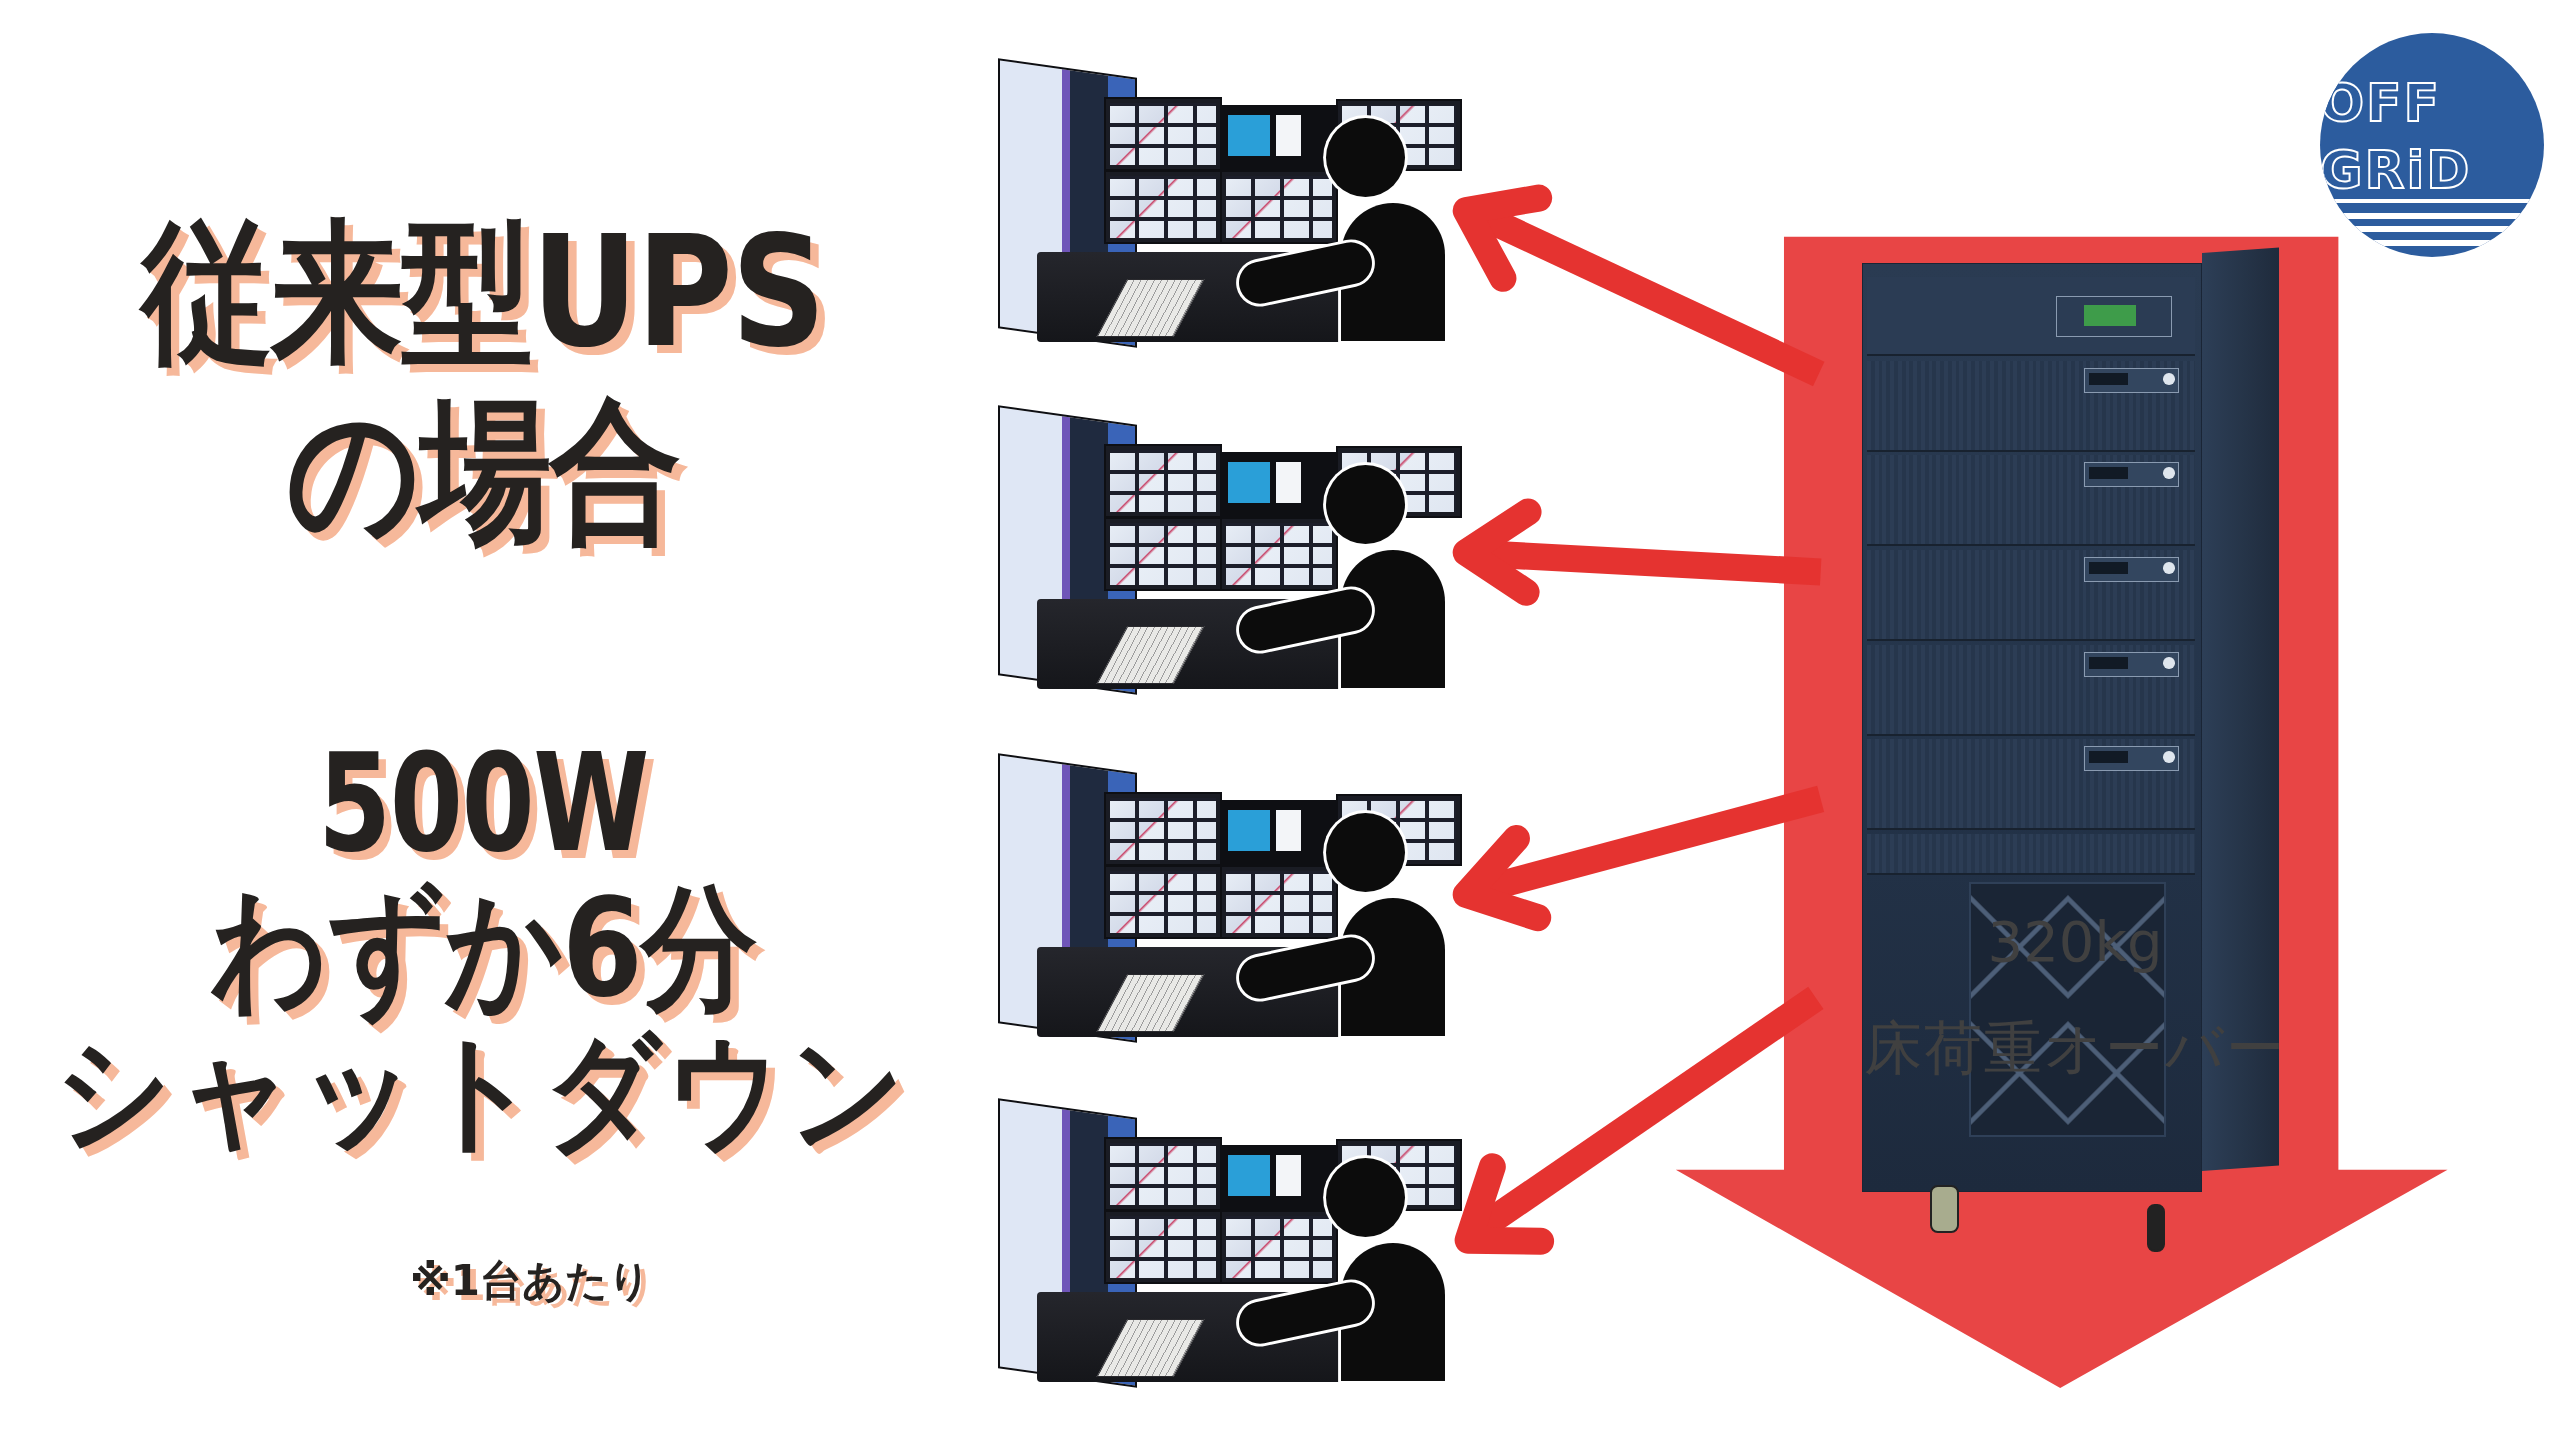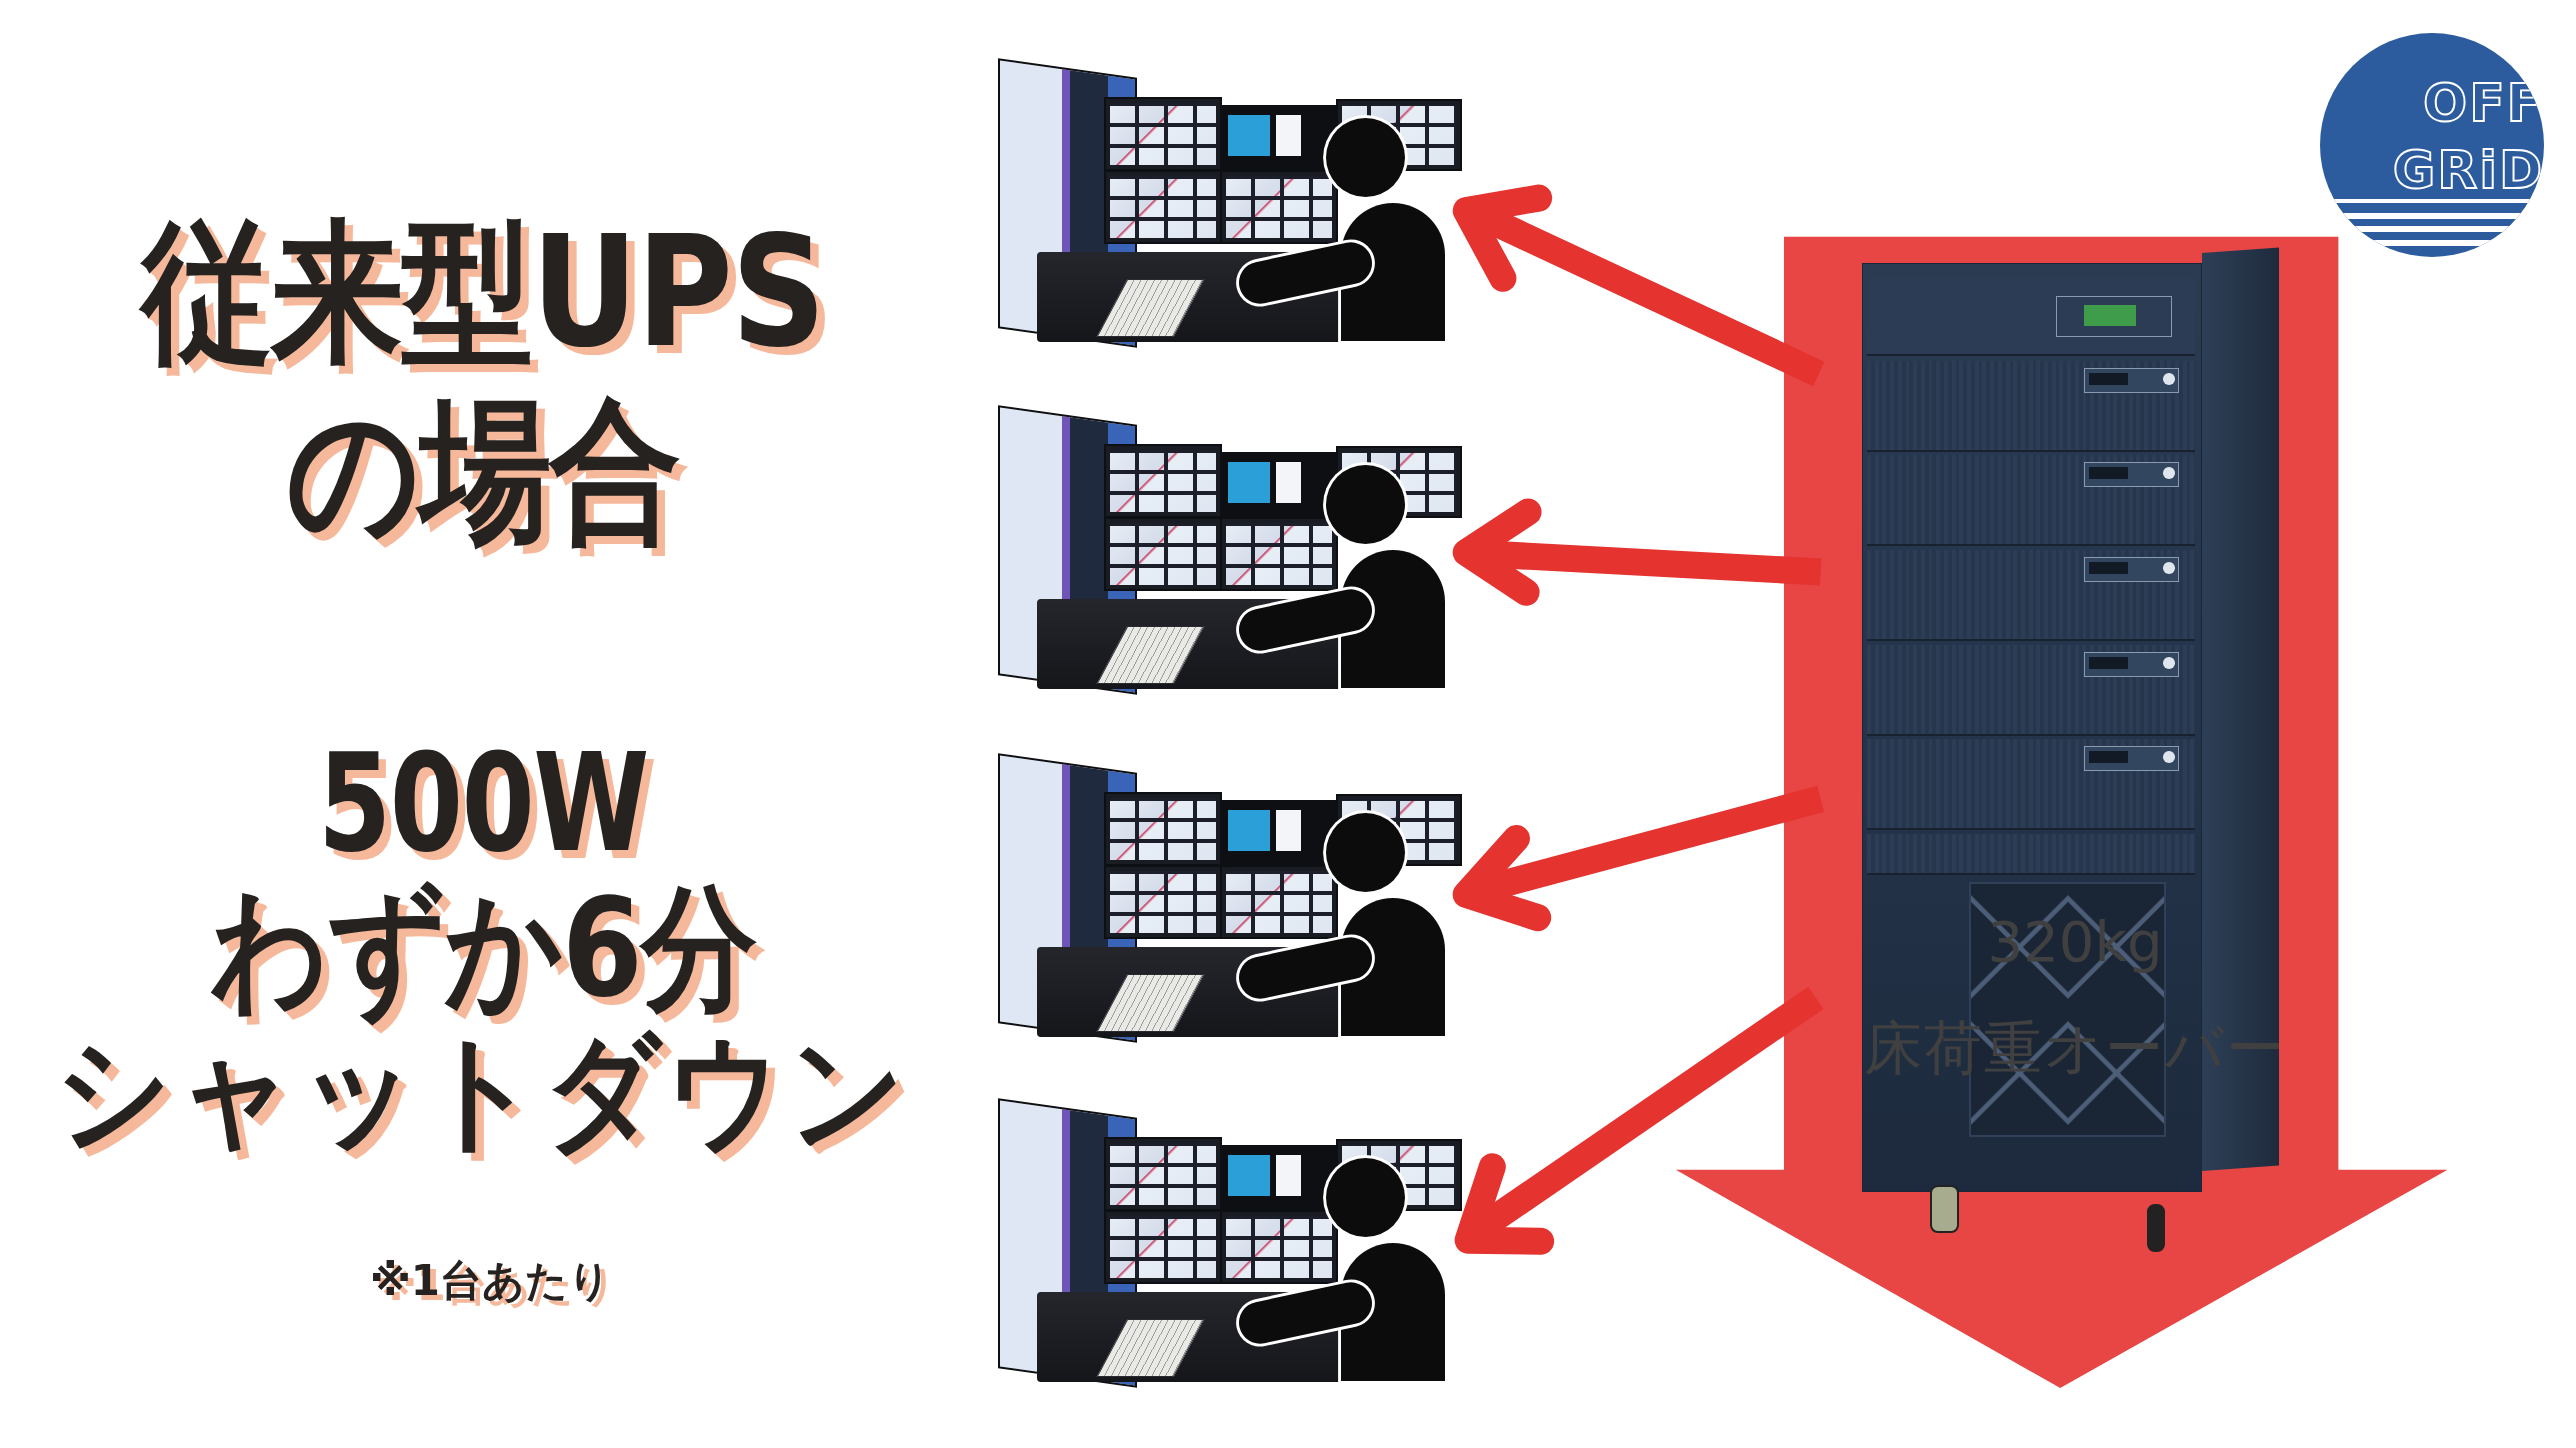--- a/index.html
+++ b/index.html
@@ -11,21 +11,21 @@
               color: #252220; font-family: "DejaVu Sans", sans-serif; font-weight: 700;
               text-shadow: 9.7px 7.7px 0 #f6b89a; letter-spacing: -1.9px; white-space: nowrap;
               transform: scaleX(0.86); transform-origin: 483px 50%; }
   .h1a { top: 205px; font-size: 153px; line-height: 174px; }
   .h1b { top: 384px; font-size: 153px; line-height: 174px; }
   .h2a { top: 726px; font-size: 135px; line-height: 155px; transform: scaleX(0.78); }
   .h2b { top: 871px; font-size: 135px; line-height: 155px; }
   .h2c { top: 1014px; font-size: 127px; line-height: 155px; letter-spacing: 5.8px; transform: scaleX(0.9); }
   .note { position: absolute; top: 1254px; left: 0; width: 981px; text-align: center;
           font-size: 42px; line-height: 54px; font-weight: 700; color: #252220;
-          text-shadow: 5.8px 4.8px 0 #f6b89a; }
+          text-shadow: 5.8px 4.8px 0 #f6b89a; padding-left: 40px; }
 
   
   .ws { position: absolute; left: 998px; width: 460px; height: 273px; }
   .ws .monitor { position: absolute; background: #1a1c24; border: 2.9px solid #0e0f13; }
   .ws .screen-grid { position: absolute; inset: 3.9px;
         background:
           repeating-linear-gradient(90deg, transparent 0 25px, #1c1e2a 25px 29px),
           repeating-linear-gradient(0deg, transparent 0 17.4px, #1c1e2a 17.4px 21px),
           linear-gradient(135deg, #e8eef6 0%, #d5dcea 40%, #c9466a 41%, #e8eef6 43%, #dfe6f1 100%); }
   .ws .left-mon { left: 0; top: 0; width: 135px; height: 266px; transform: skewY(8deg);
@@ -77,21 +77,21 @@
   .wheel { position: absolute; width: 25px; height: 44px; background: #a8ac8e; border: 2.9px solid #222; border-radius: 7.7px; }
 
   .weight-text { position: absolute; left: 1795px; width: 560px; text-align: center; color: #404040;
         font-family: "DejaVu Sans", sans-serif; font-weight: 400; }
   .weight-kg { top: 908px; font-size: 56px; line-height: 68px; }
   .weight-label { top: 1012px; font-size: 58px; line-height: 73px; letter-spacing: 1.9px; }
 
   
   .logo { position: absolute; left: 2320px; top: 33px; width: 224px; height: 224px; border-radius: 50%;
         background: #2c5c9e; overflow: hidden; }
-  .logo-text { position: absolute; left: 0; width: 224px; text-align: right; color: #2c5c9e;
+  .logo-text { position: absolute; left: 0; width: 224px; text-align: left; color: #2c5c9e;
         font-family: "DejaVu Sans", sans-serif; font-weight: 700; font-size: 52px; line-height: 58px;
         -webkit-text-stroke: 1.9px #ffffff; letter-spacing: 1.9px; }
   .logo-off { top: 41px; }
   .logo-grid { top: 108px; }
   .logo-line { position: absolute; height: 5.8px; background: #ffffff; }
 </style>
 </head>
 <body>
 
 <div class="headline h1a">従来型UPS</div>

